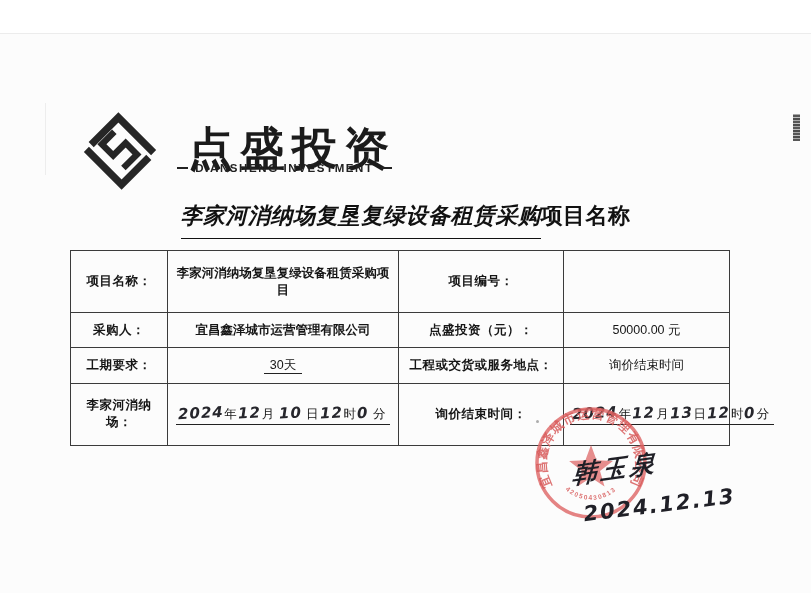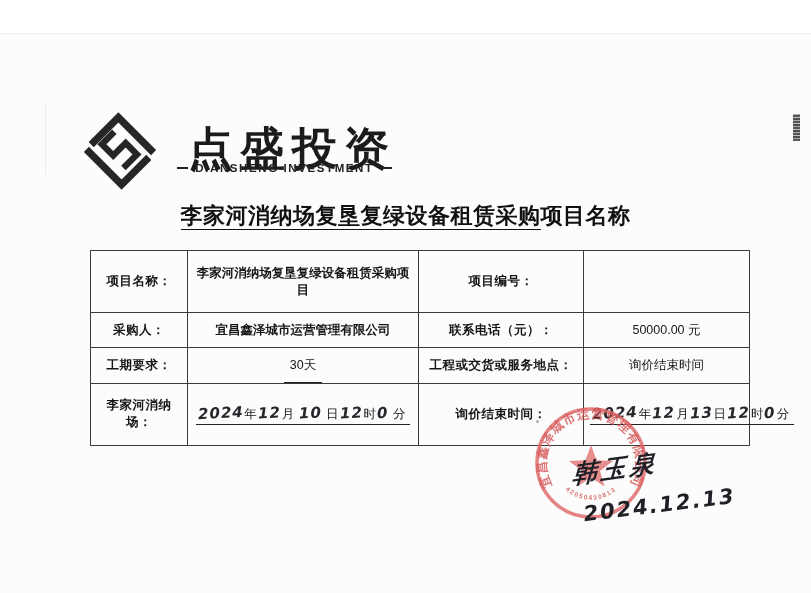--- a/index.html
+++ b/index.html
@@ -44,39 +44,38 @@
   }
   .logo-en .rule { display:inline-block; width:22px; height:2px; background:#222; }
 
   
   .doc-title {
     position:absolute; left:0; top:201px; width:811px;
     text-align:center; font-size:22px; font-weight:700; color:#111;
     font-family:"Liberation Serif", serif;
     letter-spacing:.5px; white-space:nowrap;
   }
-  .doc-title .u { border-bottom:1.5px solid #111; padding-bottom:1px; }
+  .doc-title .u { border-bottom:1.5px solid #111; padding-bottom:10px;font-style:italic; }
 
   
   table.info {
     position:absolute; left:70px; top:250px;
     width:659px; height:196px;
     border-collapse:collapse; table-layout:fixed;
     font-size:12.5px;
-    margin-left:20px;
   }
   table.info td {
     border:1.5px solid #3b3b3b;
     text-align:center; vertical-align:middle;
     padding:2px 4px; color:#161616;
   }
   td.lbl { font-weight:700; letter-spacing:.5px; }
   td.val-b { font-weight:700; }
   td.left { text-align:left; padding-left:12px; }
-  .u-line { border-bottom:1.2px solid #222; padding:0 6px 10px 6px; }
+  .u-line { border-bottom:1.2px solid #222; padding:0 6px 1px 6px; }
 
   
   .cb-row { display:flex; gap:26px; align-items:center; padding-left:5px; font-weight:700; }
   .cb-item { display:flex; align-items:center; gap:3px; }
   .cbox {
     width:11px; height:11px; border:1.5px solid #1d1d1d;
     display:inline-flex; align-items:center; justify-content:center;
     font-size:11px; line-height:1; font-weight:700; color:#111;
   }
 
@@ -146,21 +145,21 @@
   <tbody>
       <tr>
     <td class="lbl">项目名称：</td>
     <td class="val-b">李家河消纳场复垦复绿设备租赁采购项目</td>
     <td class="lbl">项目编号：</td>
     <td></td>
   </tr>
   <tr>
     <td class="lbl">采购人：</td>
     <td class="val-b">宜昌鑫泽城市运营管理有限公司</td>
-    <td class="lbl">联系电话（元）：</td>
+    <td class="lbl">点盛投资（元）：</td>
     <td>50000.00 元</td>
   </tr>
   <tr>
     <td class="lbl">工期要求：</td>
     <td class="left">
       <span class="u-line">30天</span>
     </td>
     <td class="lbl">工程或交货或服务地点：</td>
     <td>询价结束时间</td>
   </tr>

